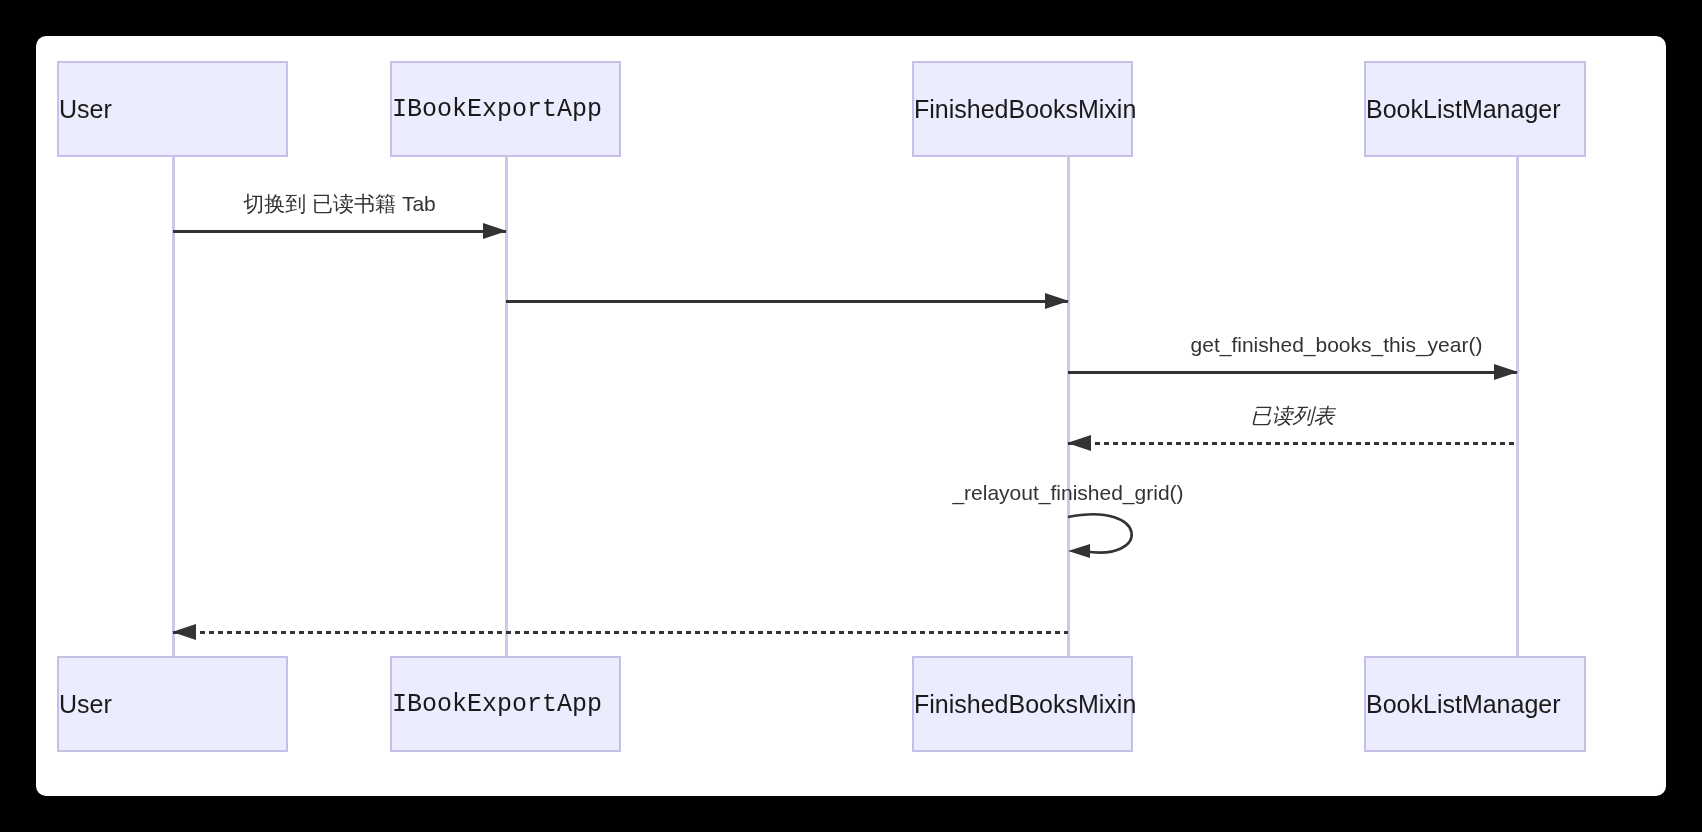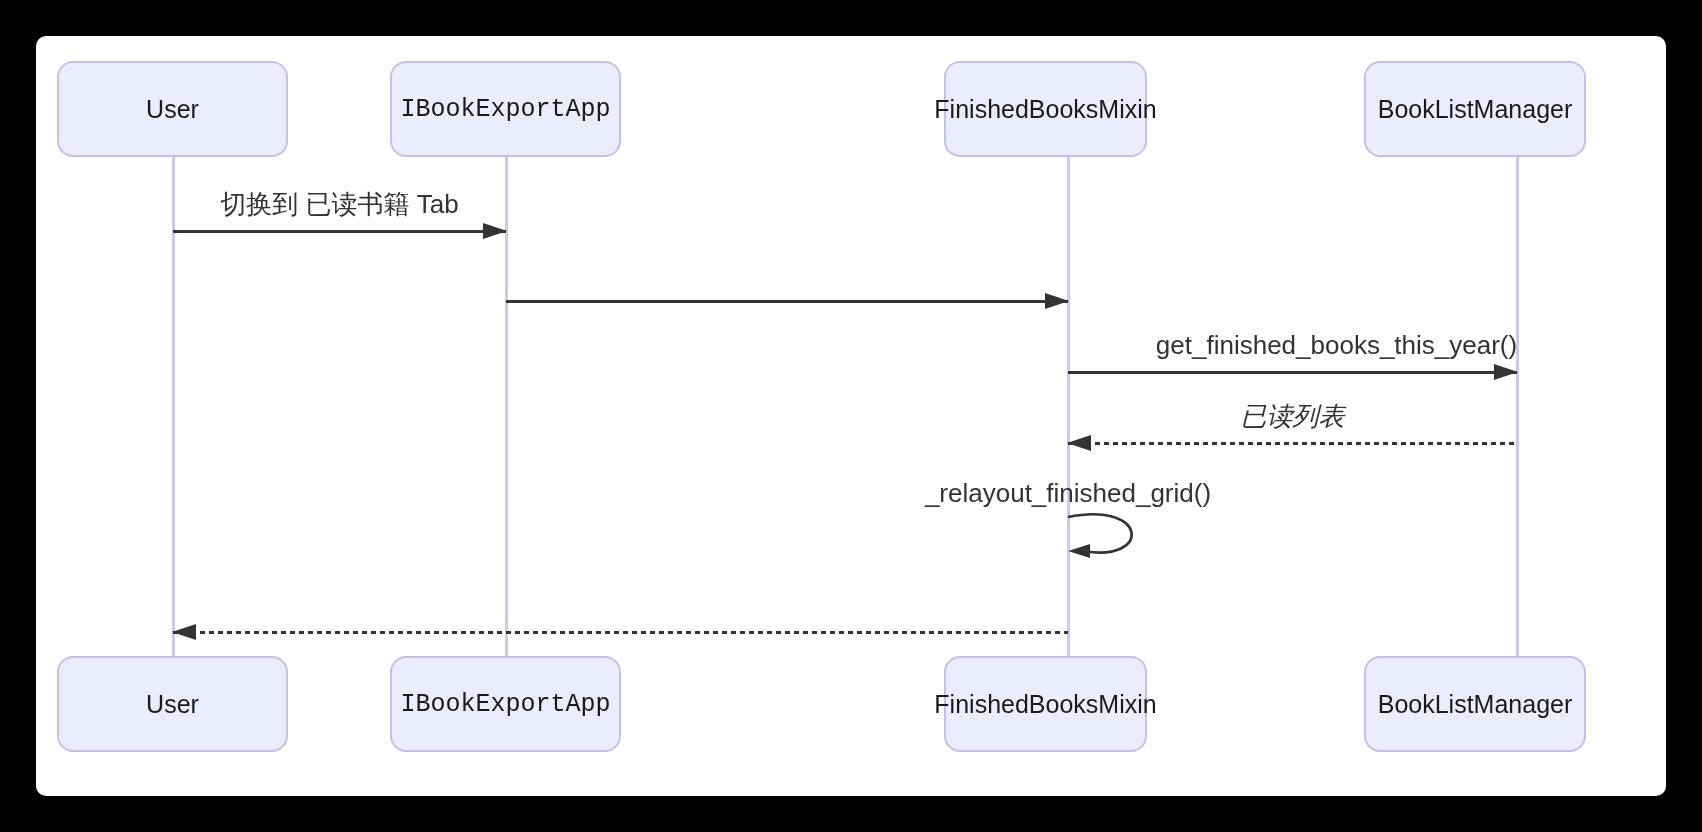--- a/index.html
+++ b/index.html
@@ -33,41 +33,40 @@
   .lifeline.l-app    { left: 468.5px; }
   .lifeline.l-mixin  { left: 1030.5px; }
   .lifeline.l-mgr    { left: 1479.5px; }
 
   
   .actor {
     position: absolute;
     height: 96px;
     background: var(--actor-fill, #ECECFF);
     border: 2px solid var(--actor-border, #c6c0e8);
-    border-radius: 16px;
+    border-radius: 0;
     display: flex;
     align-items: center;
-    justify-content: center;
     font-size: 25px;
     color: #1a1a1a;
   }
   .actor.row-top    { top: 25px; }
   .actor.row-bottom { top: 620px; }
   .actor.a-user  { left: 21px;   width: 231px; }
   .actor.a-app   { left: 354px;  width: 231px; font-family: Liberation Mono, monospace; }
-  .actor.a-mixin { left: 908px;  width: 203px; }
+  .actor.a-mixin { left: 876px;  width: 221px; }
   .actor.a-mgr   { left: 1328px; width: 222px; }
 
   
   .msg-label {
     position: absolute;
     height: 32px;
     line-height: 32px;
     text-align: center;
-    font-size: 26px;
+    font-size: 21px;
     color: var(--msg-text, #333);
     white-space: nowrap;
   }
 
   
   .msg-line {
     position: absolute;
     height: 2.6px;
   }
   .msg-line.solid  { background: var(--arrow, #333); }

